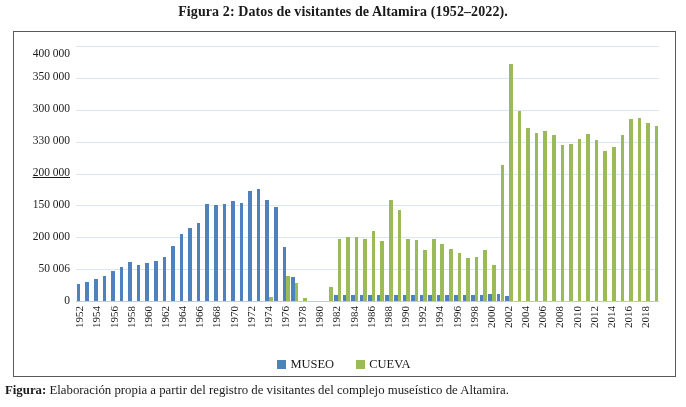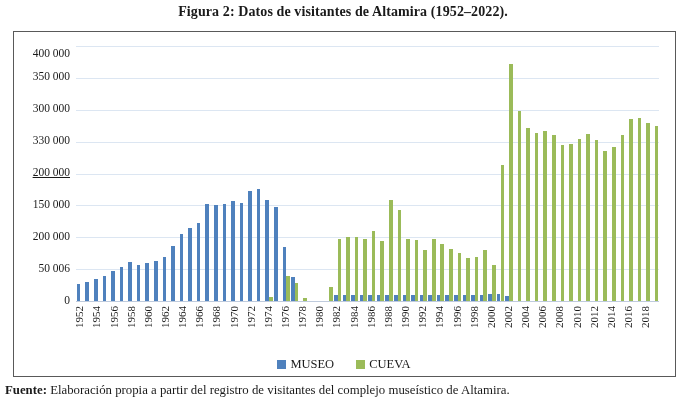--- a/index.html
+++ b/index.html
@@ -193,13 +193,13 @@
       <div class="xlab" style="left: 590.846px; top: 274px;">2014</div>
       <div class="xlab" style="left: 607.993px; top: 274px;">2016</div>
       <div class="xlab" style="left: 625.14px; top: 274px;">2018</div>
     </div>
   <div class="legend" style="top:322px;">
     <span class="legend-item"><span class="swatch" style="background: rgb(79, 129, 189);"></span><span>MUSEO</span></span>
     <span class="legend-item"><span class="swatch" style="background: rgb(155, 187, 89);"></span><span>CUEVA</span></span>
   </div>
 </div>
 
-<div class="source"><b>Fuente:</b><span> Elaboración propia a partir del registro de visitantes del complejo museístico de Altamira.</span></div>
+<div class="source"><b>Figura:</b><span> Elaboración propia a partir del registro de visitantes del complejo museístico de Altamira.</span></div>
 
 </body></html>

